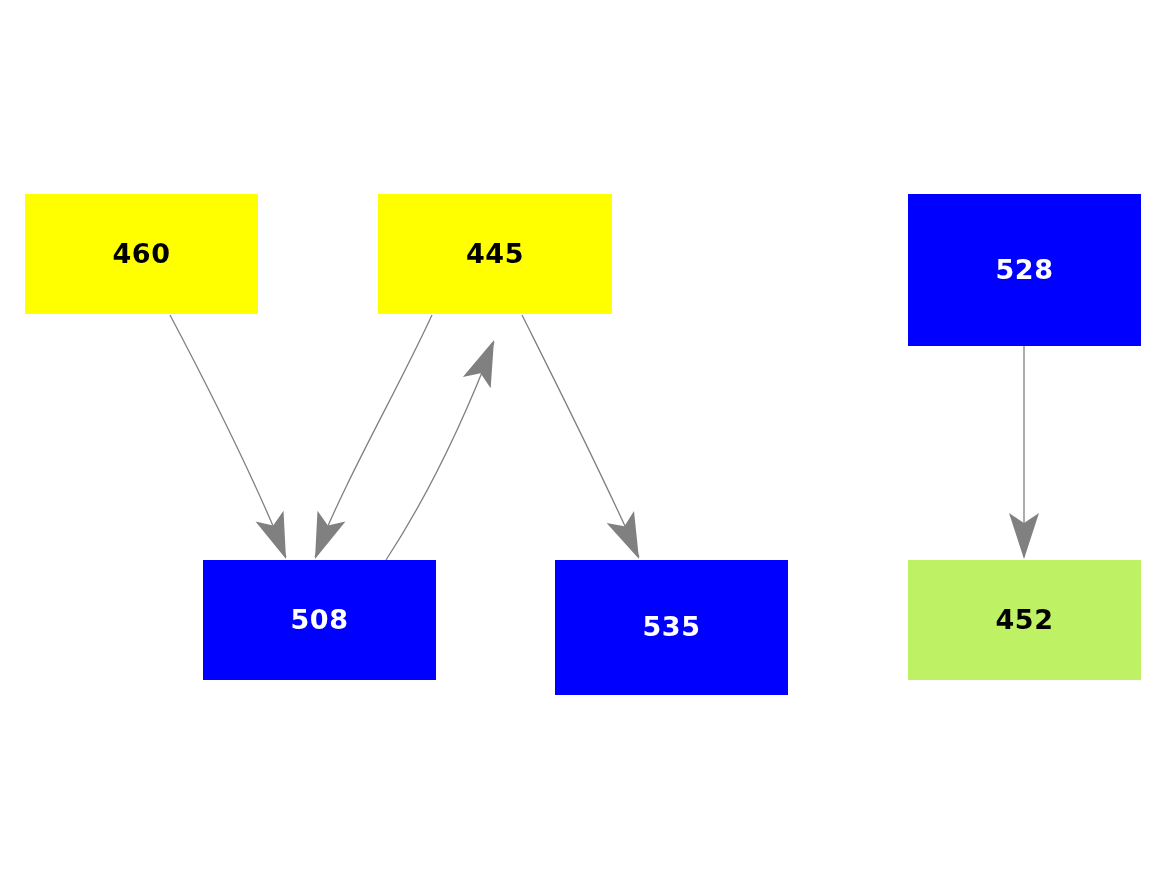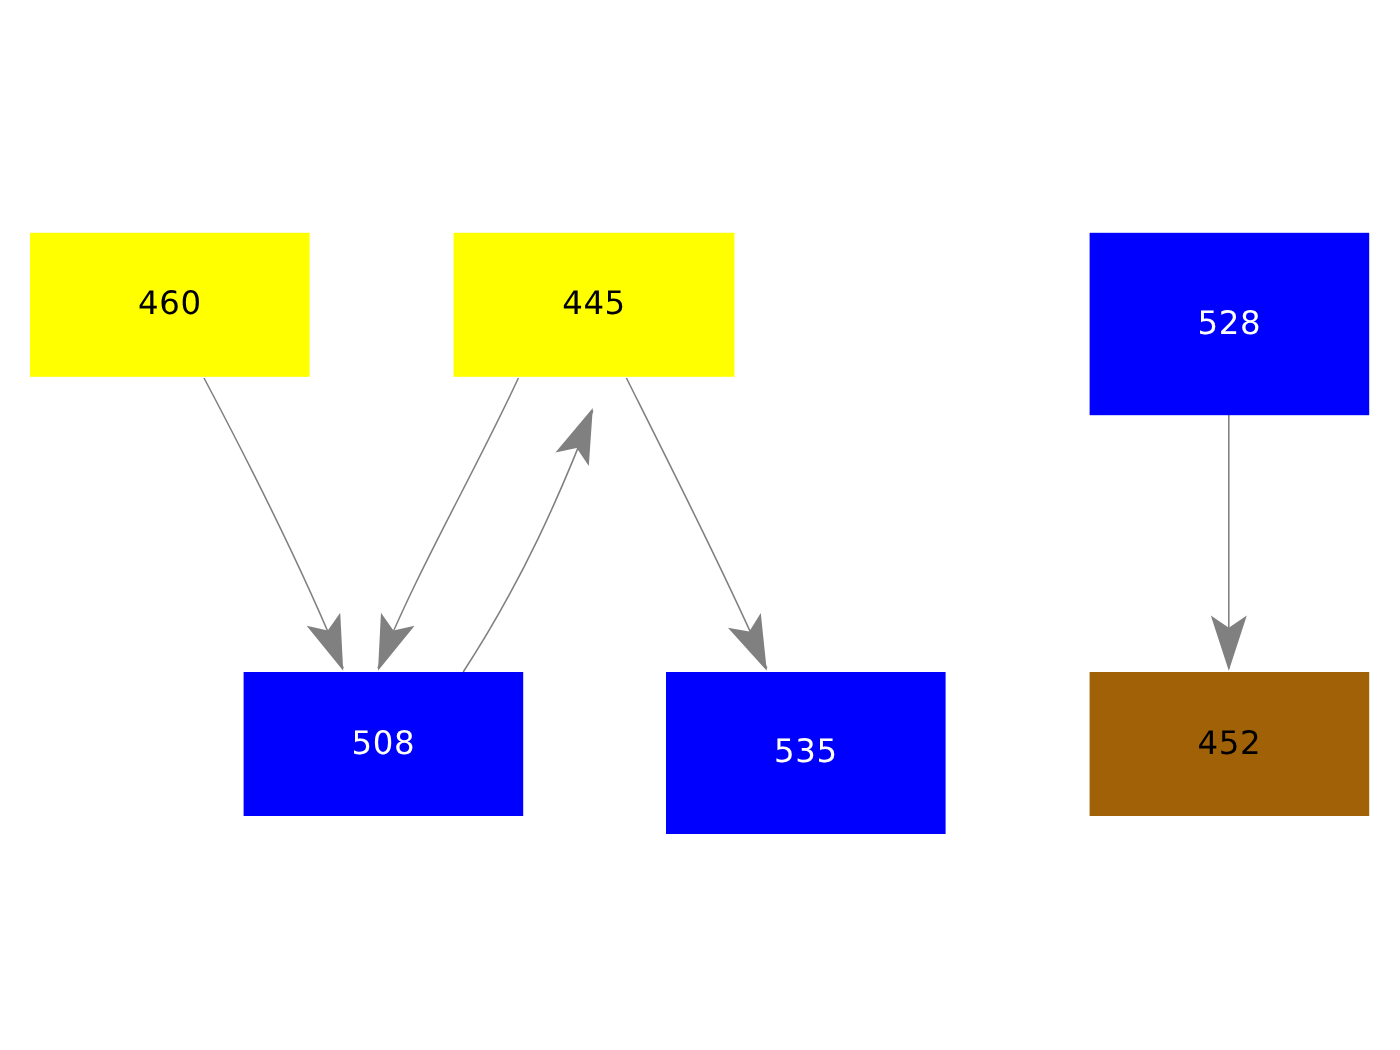--- a/index.html
+++ b/index.html
@@ -9,20 +9,21 @@
   }
   body {
     font-family: "DejaVu Sans", sans-serif;
   }
   #canvas {
     position: relative;
     width: 1167px;
     height: 875px;
     background: #ffffff;
     overflow: hidden;
+    font-weight: bold;
   }
   #edge-layer {
     position: absolute;
     left: 0;
     top: 0;
     width: 1167px;
     height: 875px;
     pointer-events: none;
   }
   .graph-node {
@@ -69,18 +70,18 @@
       </div>
       <div class="graph-node" style="left: 908px; top: 194px; width: 233px; height: 152px; background: rgb(0, 0, 255); color: rgb(255, 255, 255);">
         <span class="node-label">528</span>
       </div>
       <div class="graph-node" style="left: 203px; top: 560px; width: 233px; height: 120px; background: rgb(0, 0, 255); color: rgb(255, 255, 255);">
         <span class="node-label">508</span>
       </div>
       <div class="graph-node" style="left: 555px; top: 560px; width: 233px; height: 135px; background: rgb(0, 0, 255); color: rgb(255, 255, 255);">
         <span class="node-label">535</span>
       </div>
-      <div class="graph-node" style="left: 908px; top: 560px; width: 233px; height: 120px; background: #a16207; color: rgb(0, 0, 0);">
+      <div class="graph-node" style="left: 908px; top: 560px; width: 233px; height: 120px; background: #bef264; color: rgb(0, 0, 0);">
         <span class="node-label">452</span>
       </div>
     </div>
 
 </div>
 
 </body></html>

